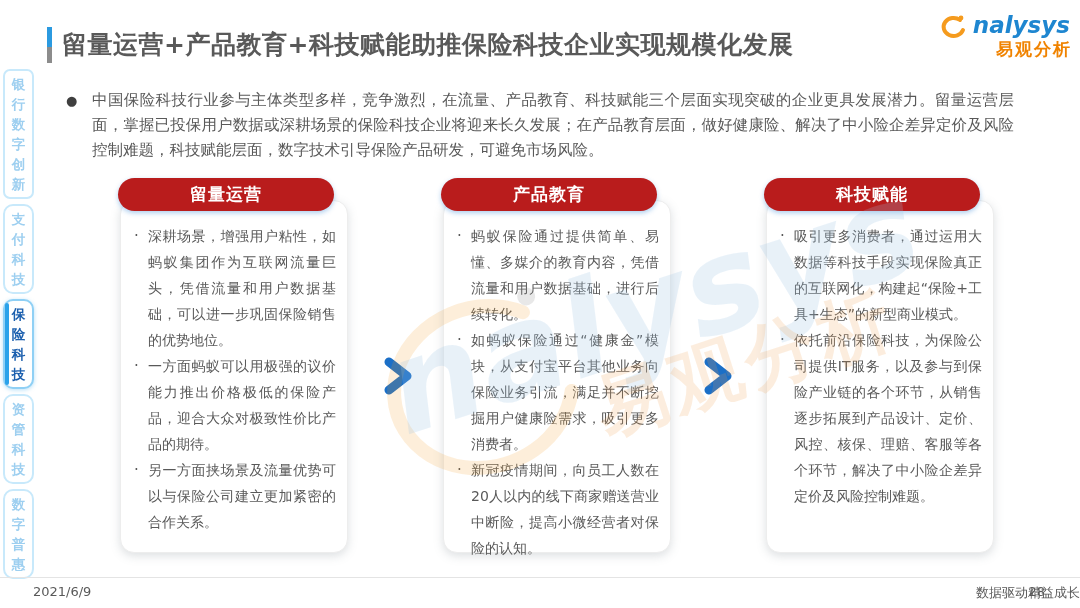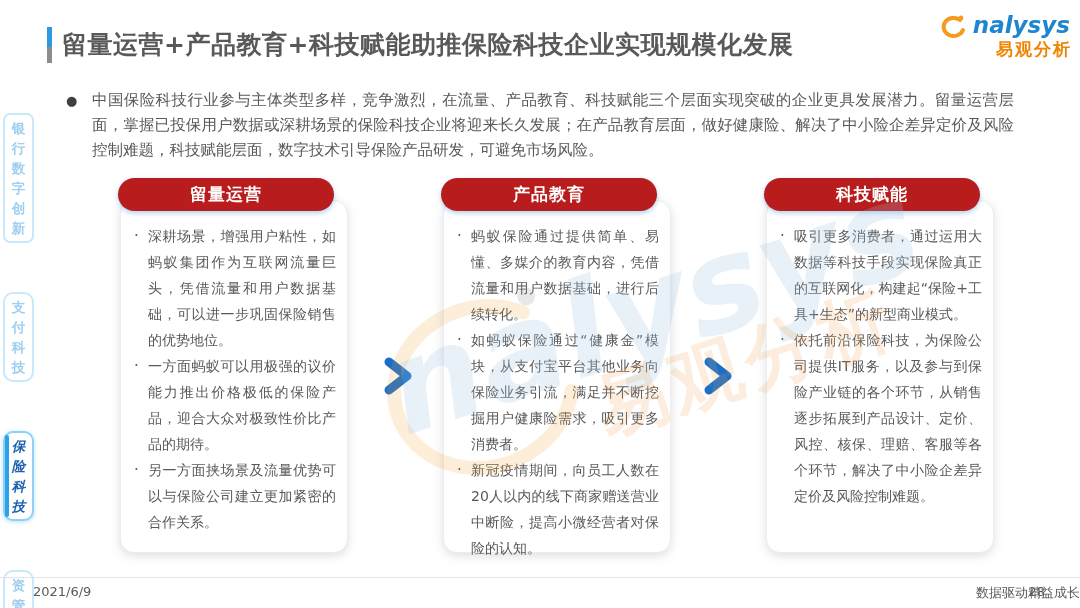--- a/index.html
+++ b/index.html
@@ -22,26 +22,26 @@
   .logo .cn { text-align:right; font-size:17px; font-weight:bold; color:#f08300; letter-spacing:2px; margin-top:1px; margin-right:2px; }
 
   
   .intro { position:absolute; left:66px; top:88px; width:948px; display:flex; }
   .intro .big-dot { width:26px; font-size:13px; color:#3f3f3f; line-height:25px; }
   .intro .text { flex:1; font-size:15.5px; line-height:25px; color:#595959; text-align:justify; }
 
   
   .sidebar { position:absolute; left:3px; top:69px; width:31px; display:flex; flex-direction:column; gap:5px; }
   .side-tab { position:relative; width:31px; border:2px solid #c8e9fb; border-radius:7px; background:#fff;
-              display:flex; align-items:center; justify-content:center; cursor:pointer;margin-top:44px; }
+              display:flex; align-items:center; justify-content:center; cursor:pointer; }
   .side-tab .vlabel { width:15px; font-size:13.5px; font-weight:bold; color:#9dcff0;
                       line-height:20px; text-align:center; word-break:break-all; }
   .side-tab.tall { height:130px; }
   .side-tab.short { height:90px;border-radius:10px; }
-  .side-tab.active { border-color:#8fd0f5; box-shadow:0 1px 4px rgba(43,162,234,0.35);font-style:italic; }
+  .side-tab.active { border-color:#8fd0f5; box-shadow:0 1px 4px rgba(43,162,234,0.35); }
   .side-tab.active .vlabel { color:#1b5fae; }
   .side-tab .active-bar { display:none; }
   .side-tab.active .active-bar { display:block; position:absolute; left:0px; top:2px; bottom:2px; width:4px;
                                  border-radius:2px; background:#2aa2ea; }
 
   
   .card { position:absolute; top:200px; width:228px; height:353px; background:#fff;
           border:1px solid #ededed; border-radius:14px; box-shadow:0 3px 10px rgba(120,130,140,0.25); }
   .card.c1 { left:120px; } .card.c2 { left:443px; } .card.c3 { left:766px; }
   .pill { position:absolute; top:178px; width:216px; height:33px; border-radius:17px; background:#b91c1c;

